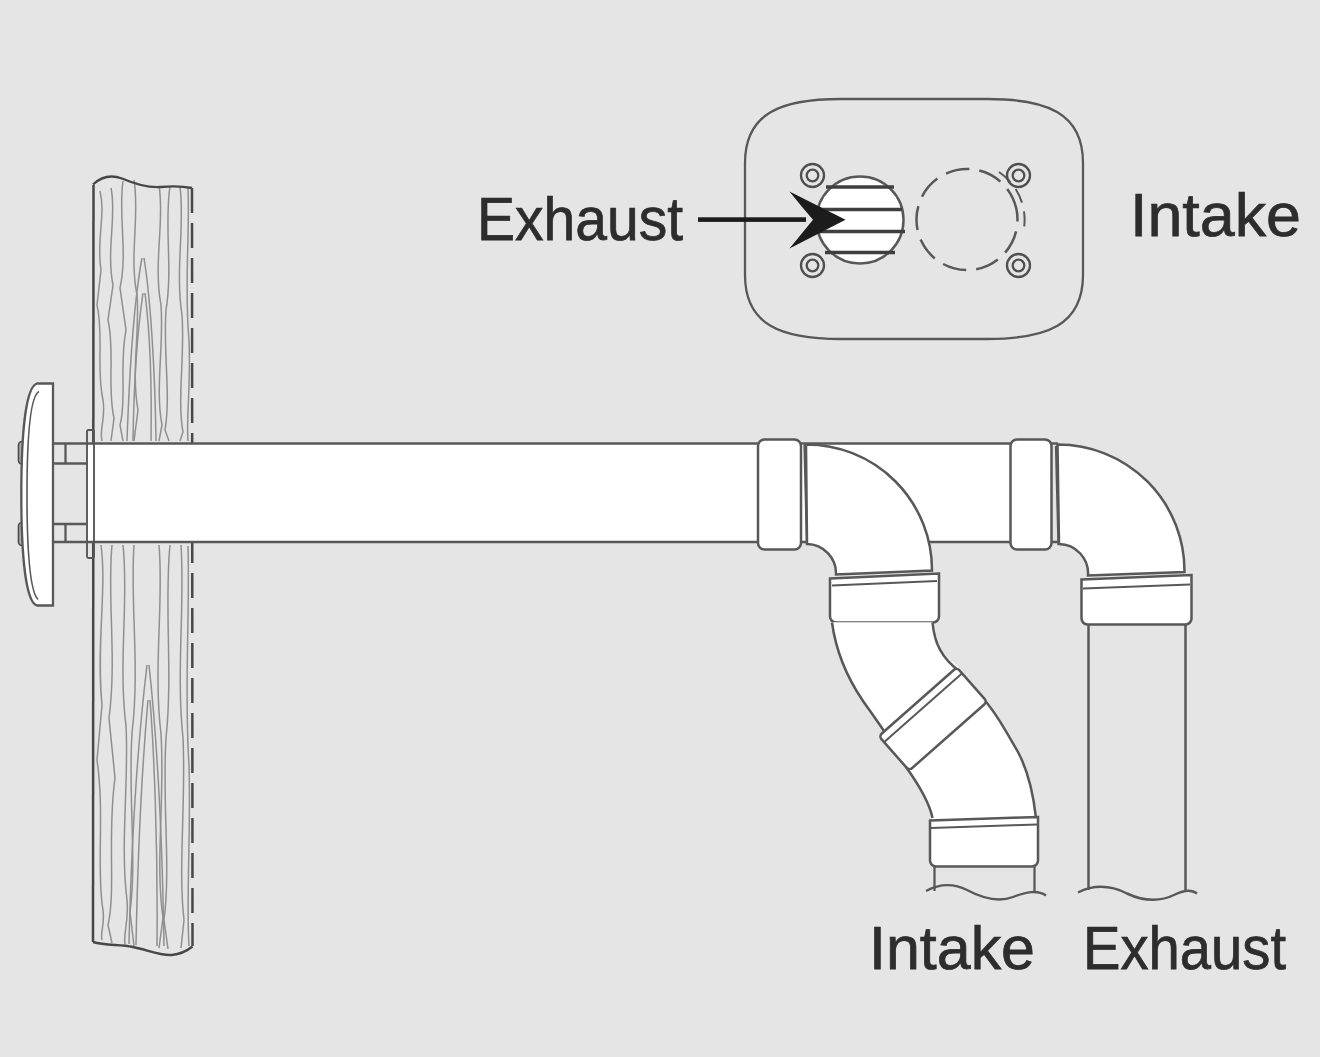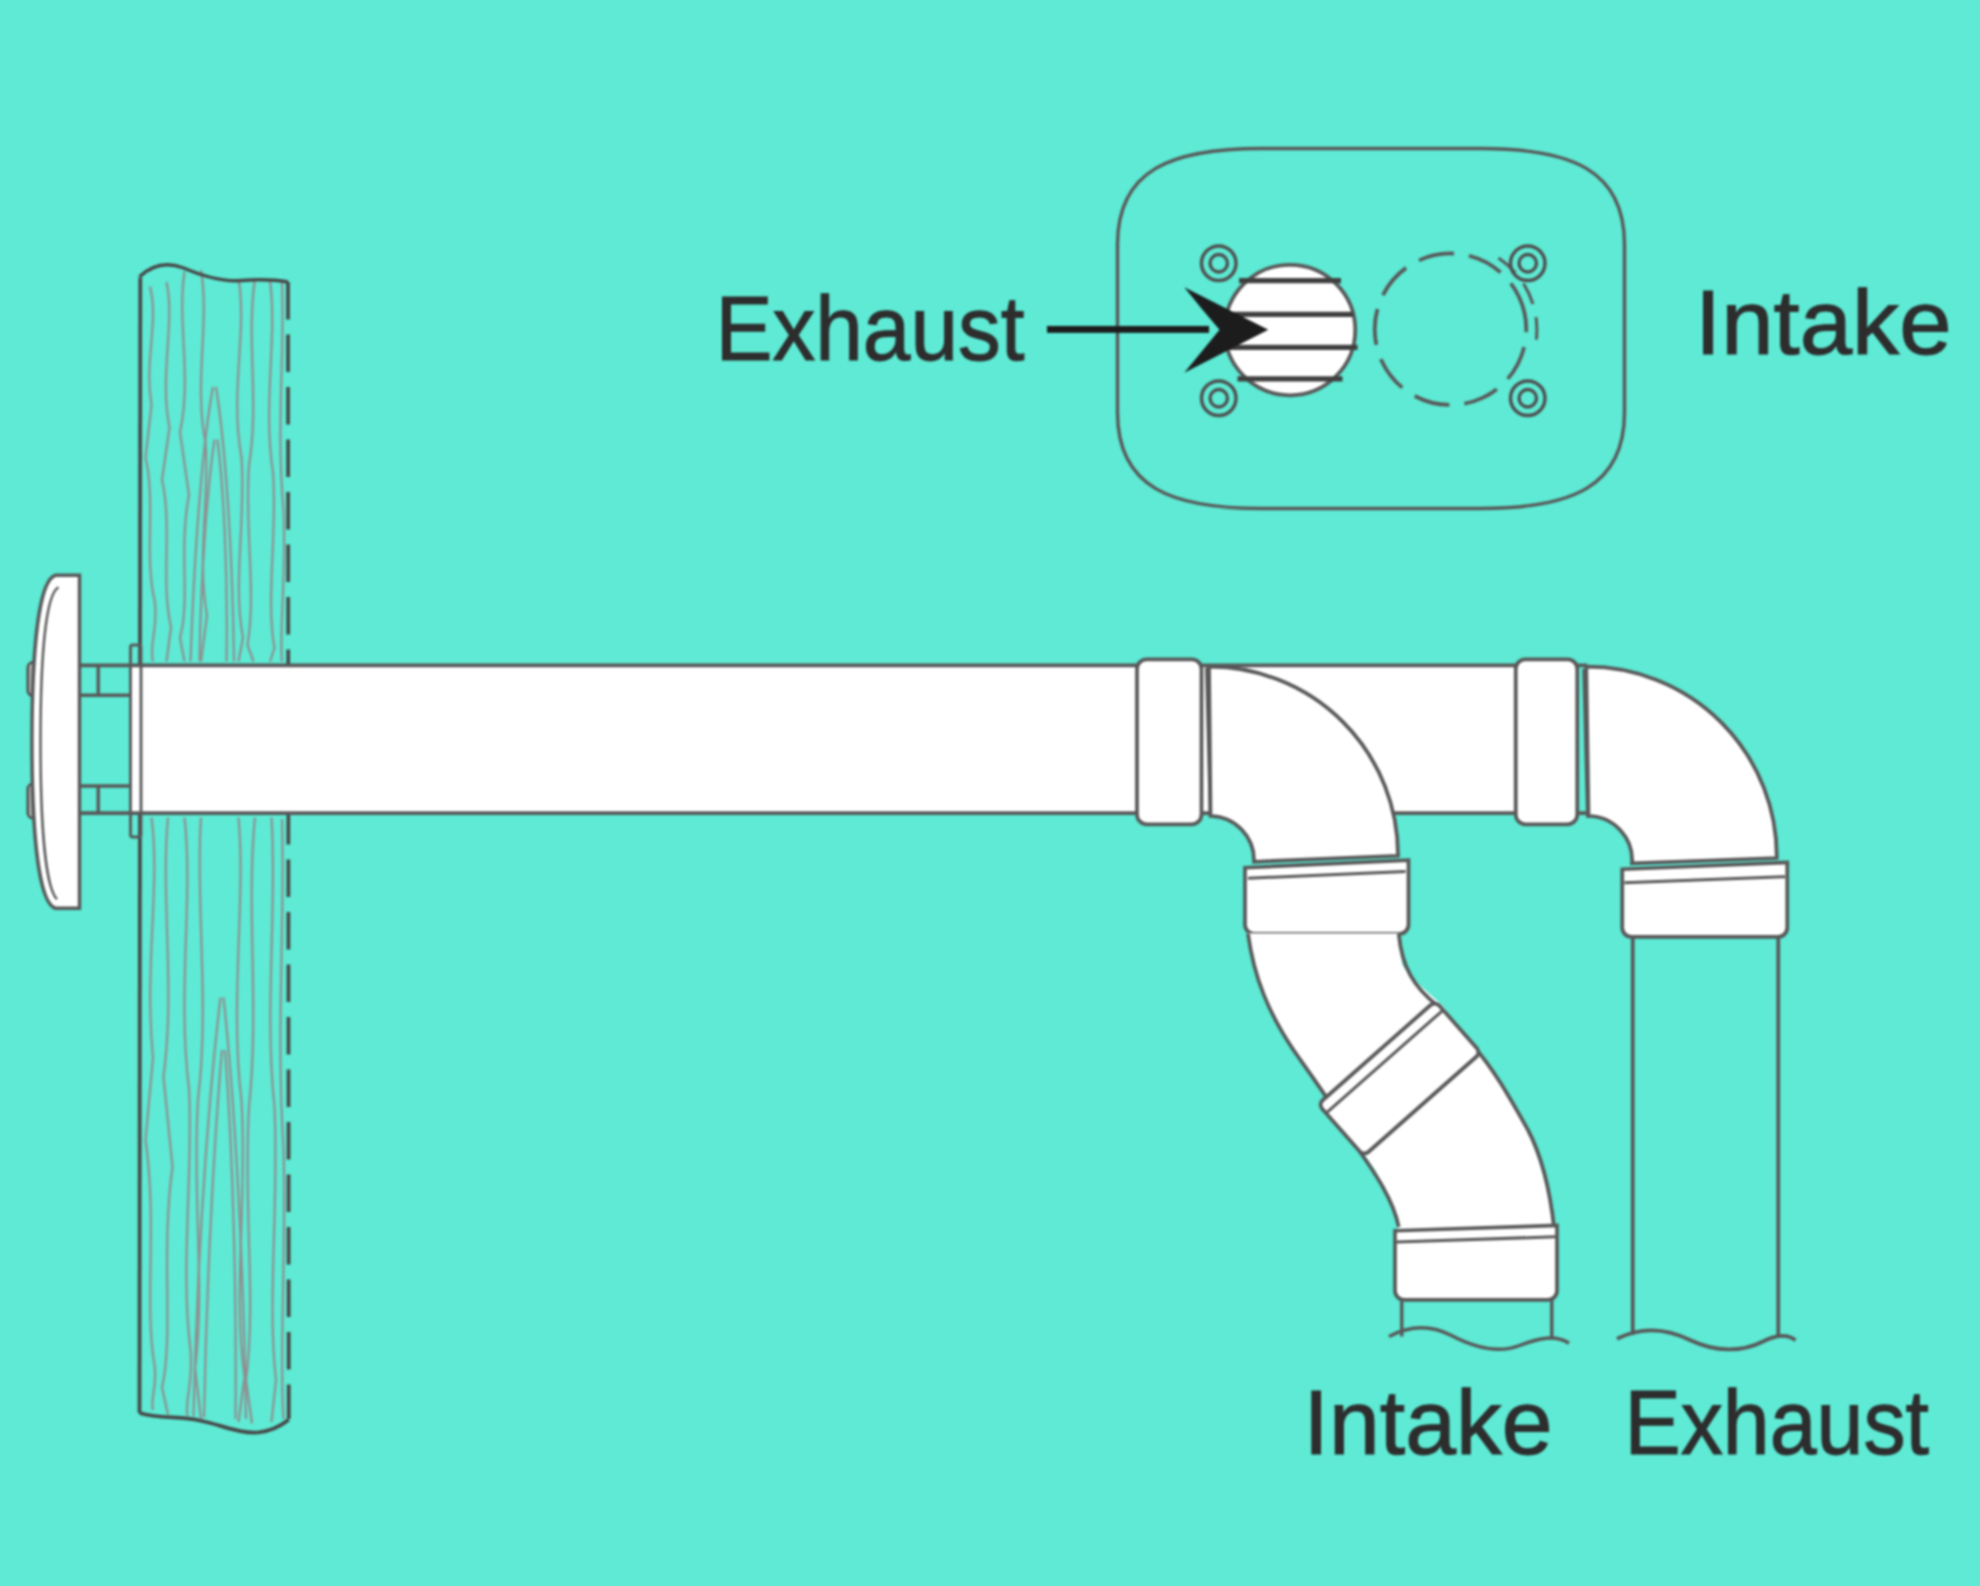--- a/index.html
+++ b/index.html
@@ -1,16 +1,16 @@
 <!DOCTYPE html>
 <html><head>
 <meta charset="utf-8">
 <style>
   html,body{margin:0;padding:0;background:#ffffff;}
-  #stage{position:relative;width:1320px;height:1057px;background:#5eead4;overflow:hidden;}
+  #stage{position:relative;width:1320px;height:1057px;background:#e5e5e5;overflow:hidden;}
   svg{position:absolute;left:0;top:0;filter:blur(0.65px);}
   text{font-family:"Liberation Sans", sans-serif;fill:#2d2d2d;stroke:#2d2d2d;stroke-width:0.75;}
 </style>
 </head>
 <body>
 <div id="stage">
 <svg width="1320" height="1057" viewBox="0 0 1320 1057">
 
   <g id="wall">
 

